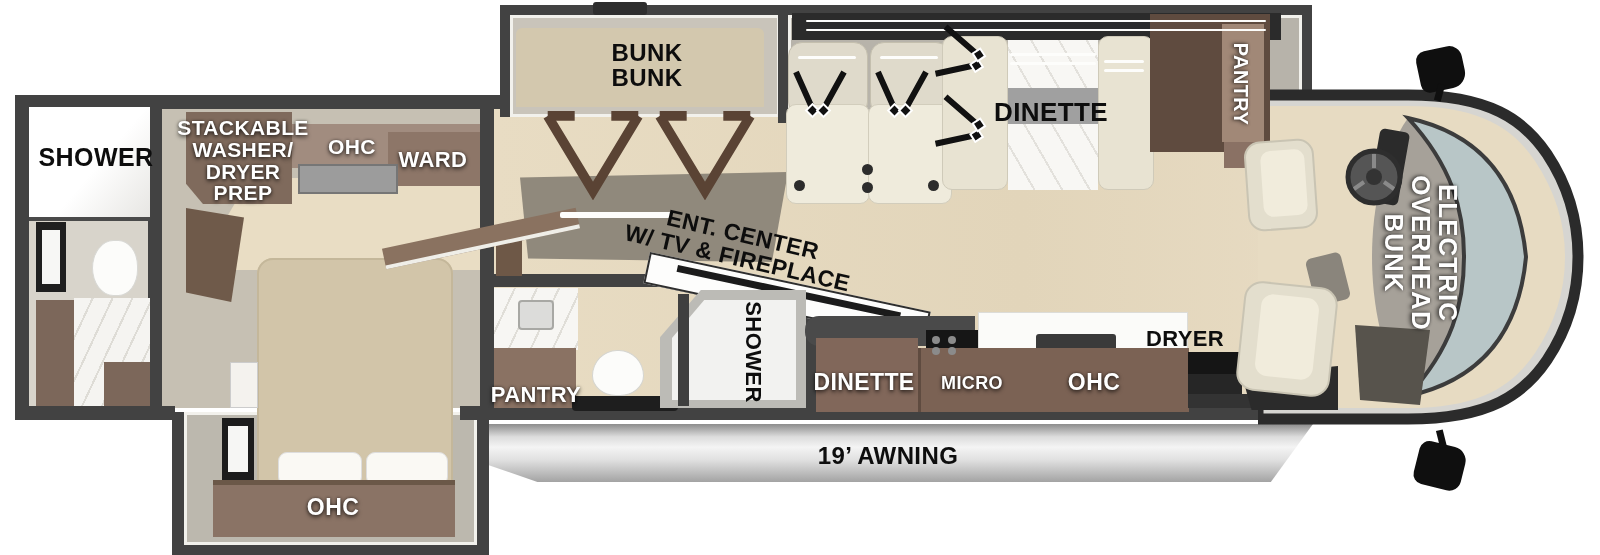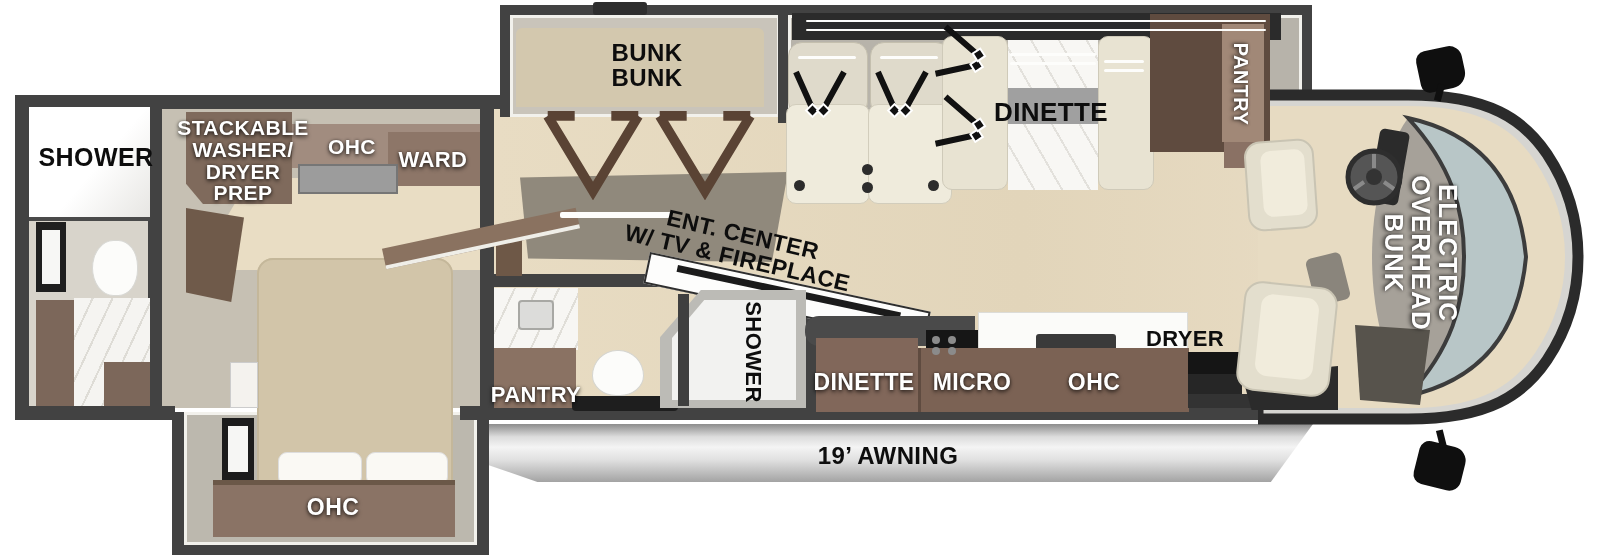--- a/index.html
+++ b/index.html
@@ -169,21 +169,21 @@
   <div class="dot" style="left:948px;top:336px;width:8px;height:8px;background:#8b8b8b;"></div>
   <div class="dot" style="left:932px;top:347px;width:8px;height:8px;background:#8b8b8b;"></div>
   <div class="dot" style="left:948px;top:347px;width:8px;height:8px;background:#8b8b8b;"></div>
   <div class="furn" style="left:978px;top:312px;width:208px;height:38px;background:#fbfbf9;border:1px solid #dcdcd8;"></div>
   <div class="furn" style="left:1036px;top:334px;width:80px;height:21px;background:#3a3a3a;border-radius:3px;"></div>
   <div class="furn" style="left:816px;top:338px;width:102px;height:74px;background:#81675a;"></div>
   <div class="furn" style="left:918px;top:348px;width:268px;height:64px;background:#7b6254;border-left:3px solid #5f4b40;"></div>
   <div class="lbl lw" style="left:864px;top:383px;font-size:23px;transform:translate(-50%,-50%);">
     <span>DINETTE</span>
   </div>
-  <div class="lbl lw" style="left:972px;top:383px;font-size:23px;transform:translate(-50%,-50%);">
+  <div class="lbl lw" style="left:972px;top:383px;font-size:18px;transform:translate(-50%,-50%);">
     <span>MICRO</span>
   </div>
   <div class="lbl lw" style="left:1094px;top:383px;font-size:23px;transform:translate(-50%,-50%);">
     <span>OHC</span>
   </div>
 
   <div class="furn" style="left:1188px;top:352px;width:54px;height:22px;background:#151515;"></div>
   <div class="furn" style="left:1188px;top:374px;width:54px;height:20px;background:#262626;"></div>
   <div class="furn" style="left:1188px;top:394px;width:70px;height:14px;background:#333333;"></div>
   <div class="furn" style="left:1242px;top:366px;width:96px;height:44px;background:#2b2b2b;

